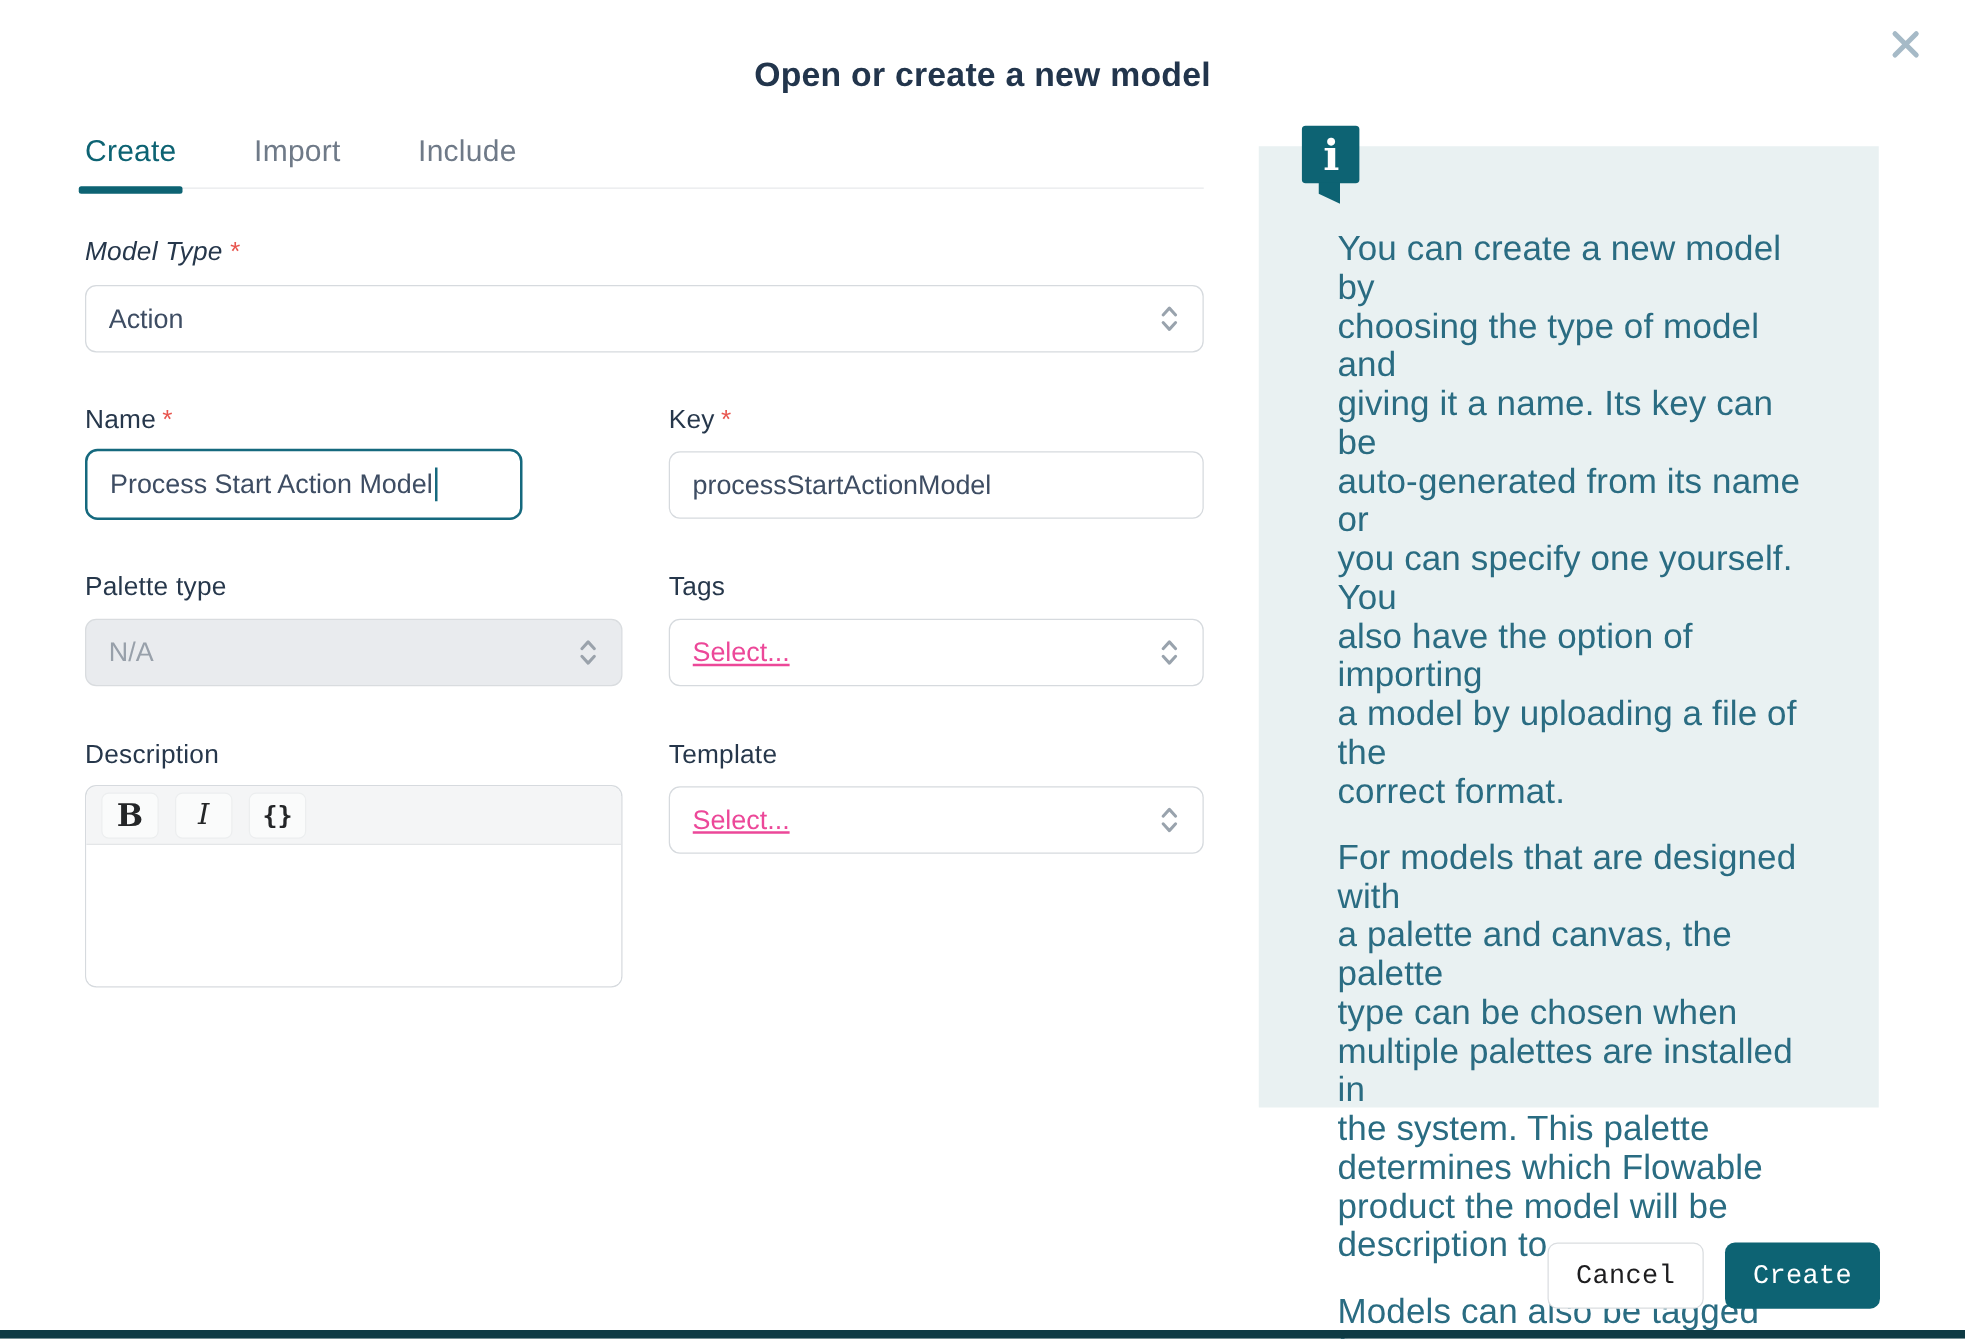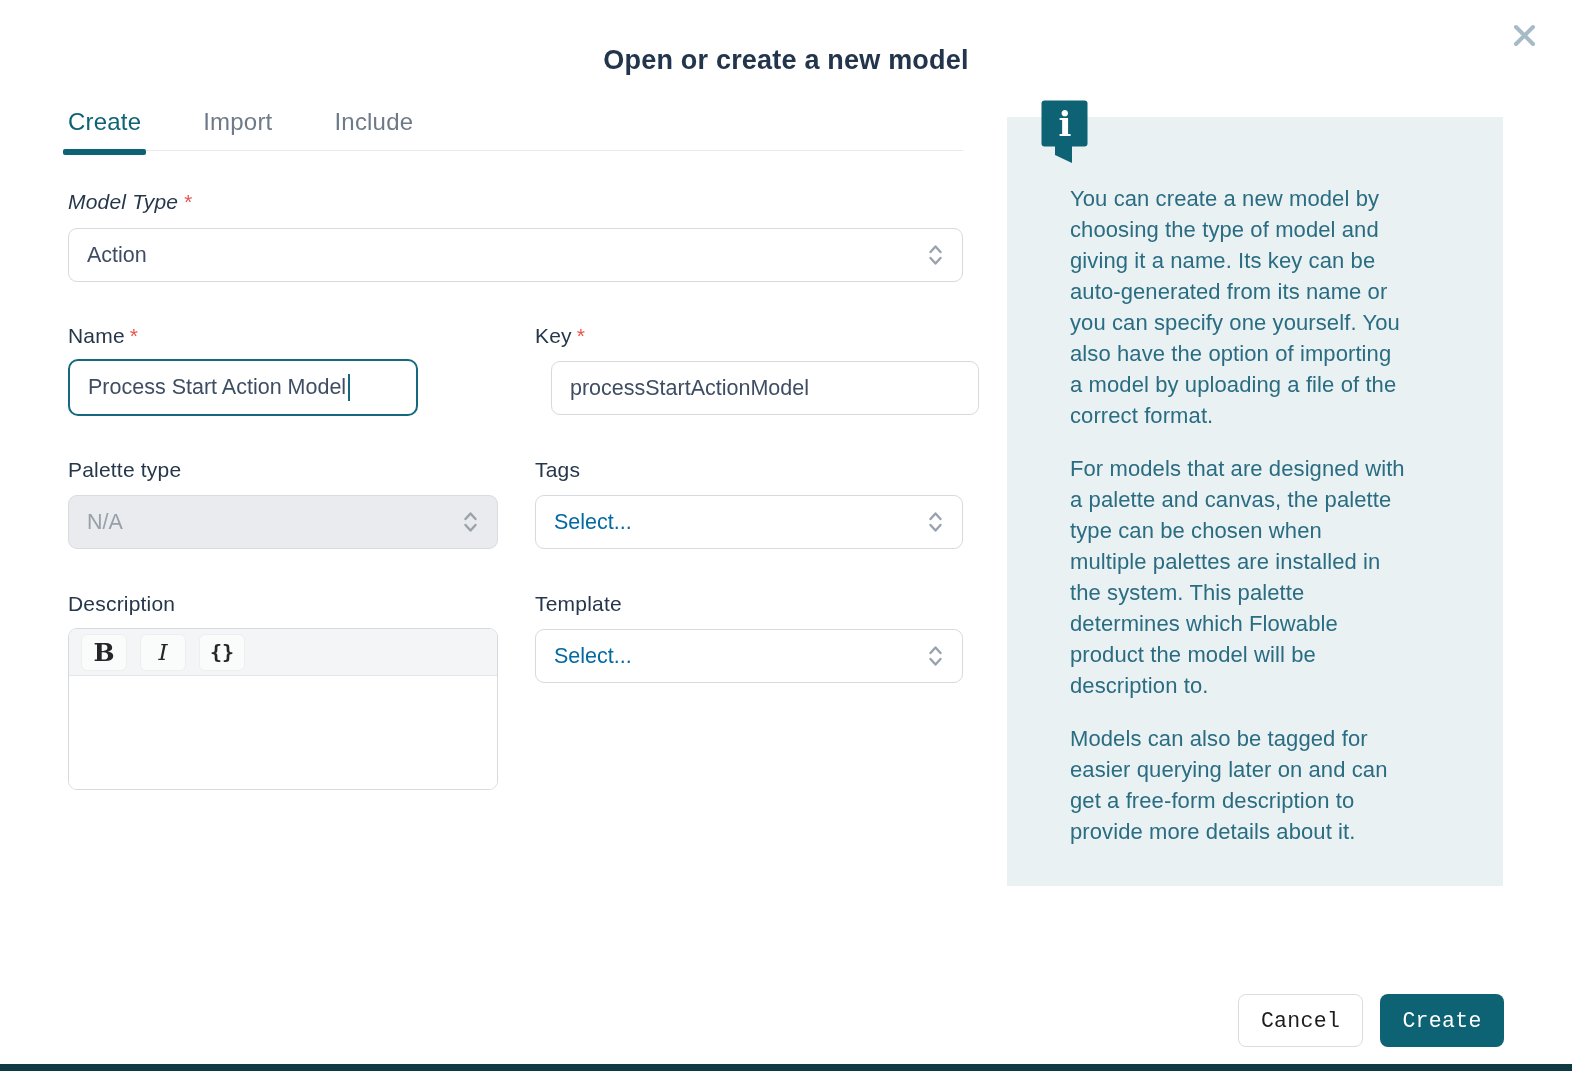--- a/index.html
+++ b/index.html
@@ -60,21 +60,21 @@
   .field {
     position: absolute;
     background: #ffffff;
     border: 1px solid #d6dade; border-radius: 9px;
     display: flex; align-items: center;
     padding: 13px 18px;
     font-size: 21.5px; color: #3e4d63;
     cursor: pointer;
   }
   .field .value { flex: 1; white-space: nowrap; overflow: hidden; }
-  .field .placeholder { color: #0369a1; }
+  .field .placeholder { color: #ec4899; text-decoration: underline; }
   .field.focused {
     border: 2px solid #15697e;
     box-shadow: inset 0 0 0 2px #ffffff;
     border-radius: 10px;
   }
   .field.disabled {
     background: #e9ebee; border-color: #d9dcdf;
     color: #98a0aa; cursor: default;
   }
   .chev { flex: none; margin-left: 10px; }
@@ -109,21 +109,21 @@
   .editor-content { flex: 1; background: #ffffff; padding: 10px 16px; font-size: 21px; }
 
   
   .info-panel {
     position: absolute; left: 1007px; top: 117px;
     width: 496px; height: 769px;
     background: #e9f1f2;
     padding: 66px 58px 0 63px;
   }
   .info-panel p {
-    font-size: 22px; line-height: 31px; color: #2a6c82;
+    font-size: 28px; line-height: 31px; color: #2a6c82;
     white-space: pre-line; margin-bottom: 22px;
     letter-spacing: 0.1px;
   }
   .info-icon { position: absolute; left: 1041px; top: 100px; }
 
   
   .btn {
     position: absolute; height: 53px;
     border-radius: 8px; font-family: Liberation Mono, monospace;
     font-size: 21.5px; letter-spacing: 0.3px;
@@ -182,21 +182,21 @@
     <span>Name</span><span class="req">*</span>
   </div>
   <div class="field focused" style="left:68px; top:359px; width:350px; height:57px;">
     <span class="value" style="flex: 0 0 auto;">Process Start Action Model</span>
     <span class="caret" style="margin-left: 2px;"></span>
   </div>
 
   <div class="field-label" style="left:535px; top:324px;">
     <span>Key</span><span class="req">*</span>
   </div>
-  <div class="field" style="left:535px; top:361px; width:428px; height:54px;margin-left:16px;">
+  <div class="field" style="left:535px; top:361px; width:428px; height:54px;">
     <span class="value">processStartActionModel</span>
   </div>
 
   <div class="field-label" style="left:68px; top:458px;">Palette type</div>
   <div class="field disabled" style="left:68px; top:495px; width:430px; height:54px;">
     <span class="value">N/A</span>
     <span class="chev" style="display:flex;">
       <svg width="17" height="24" viewBox="0 0 17 24">
         <polyline points="3.5,9 8.5,3.5 13.5,9" fill="none" stroke="#9aa2ab" stroke-width="2.4" stroke-linecap="round" stroke-linejoin="round"></polyline>
         <polyline points="3.5,15 8.5,20.5 13.5,15" fill="none" stroke="#9aa2ab" stroke-width="2.4" stroke-linecap="round" stroke-linejoin="round"></polyline>

